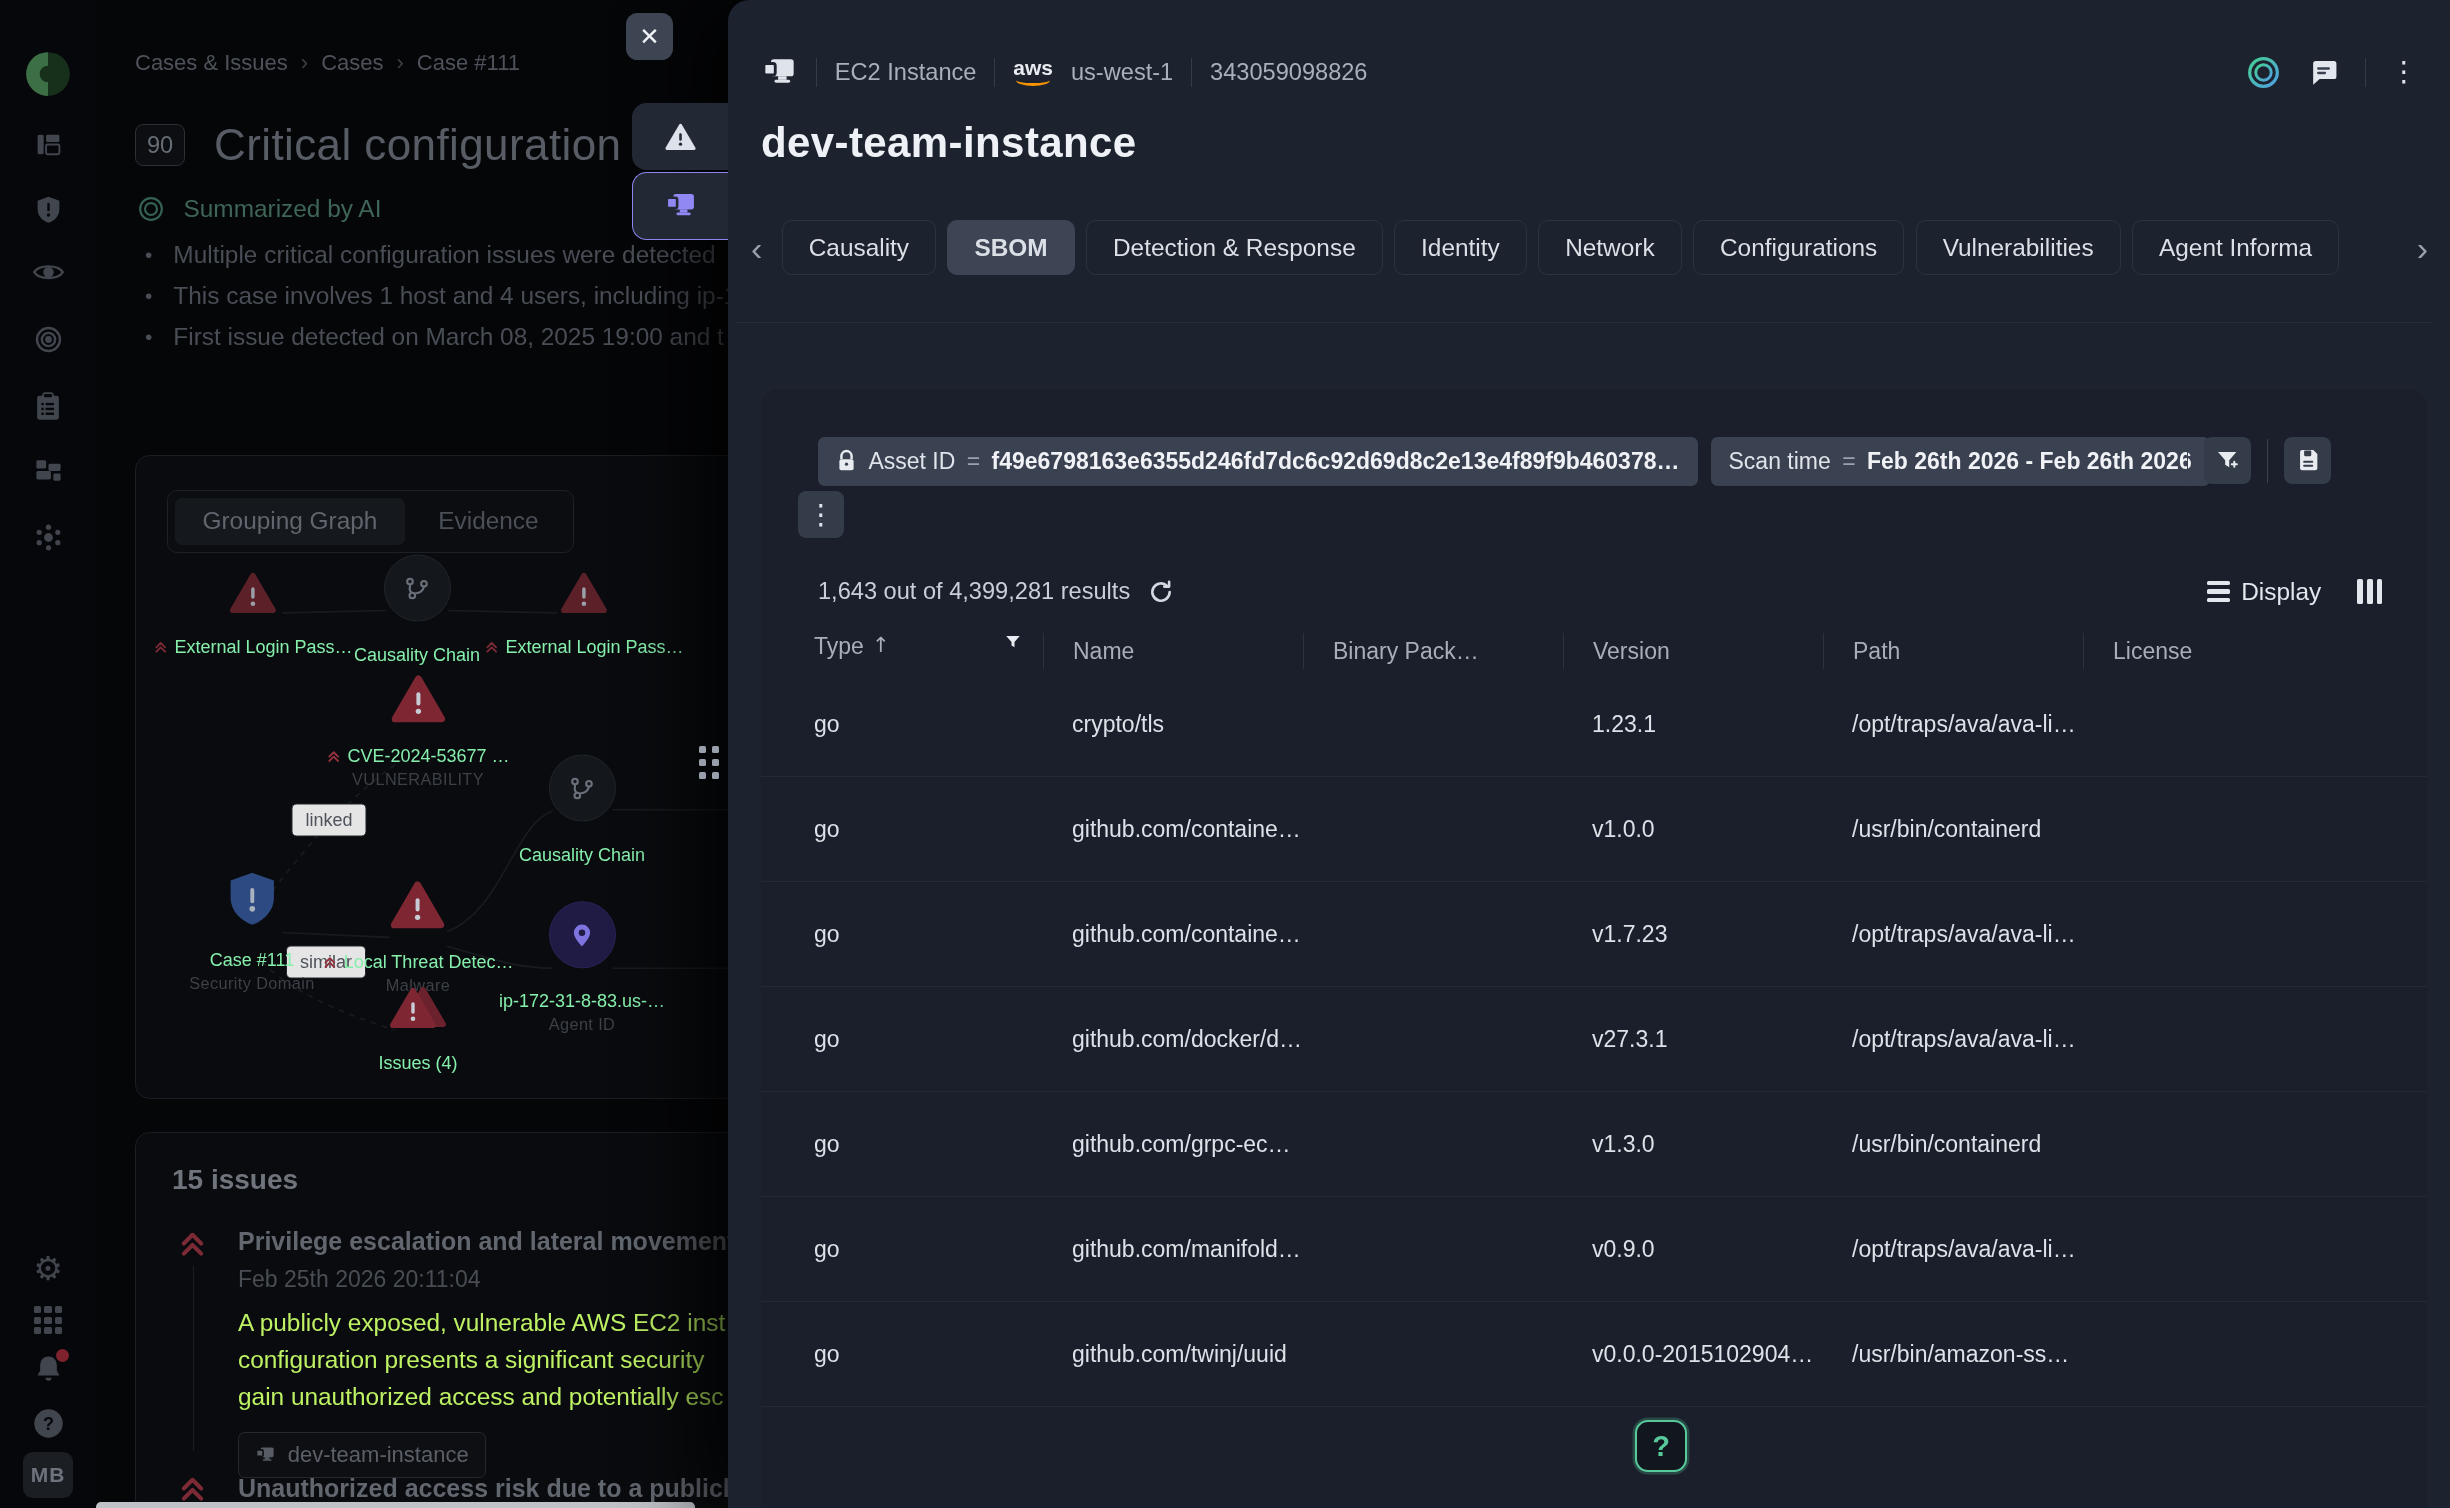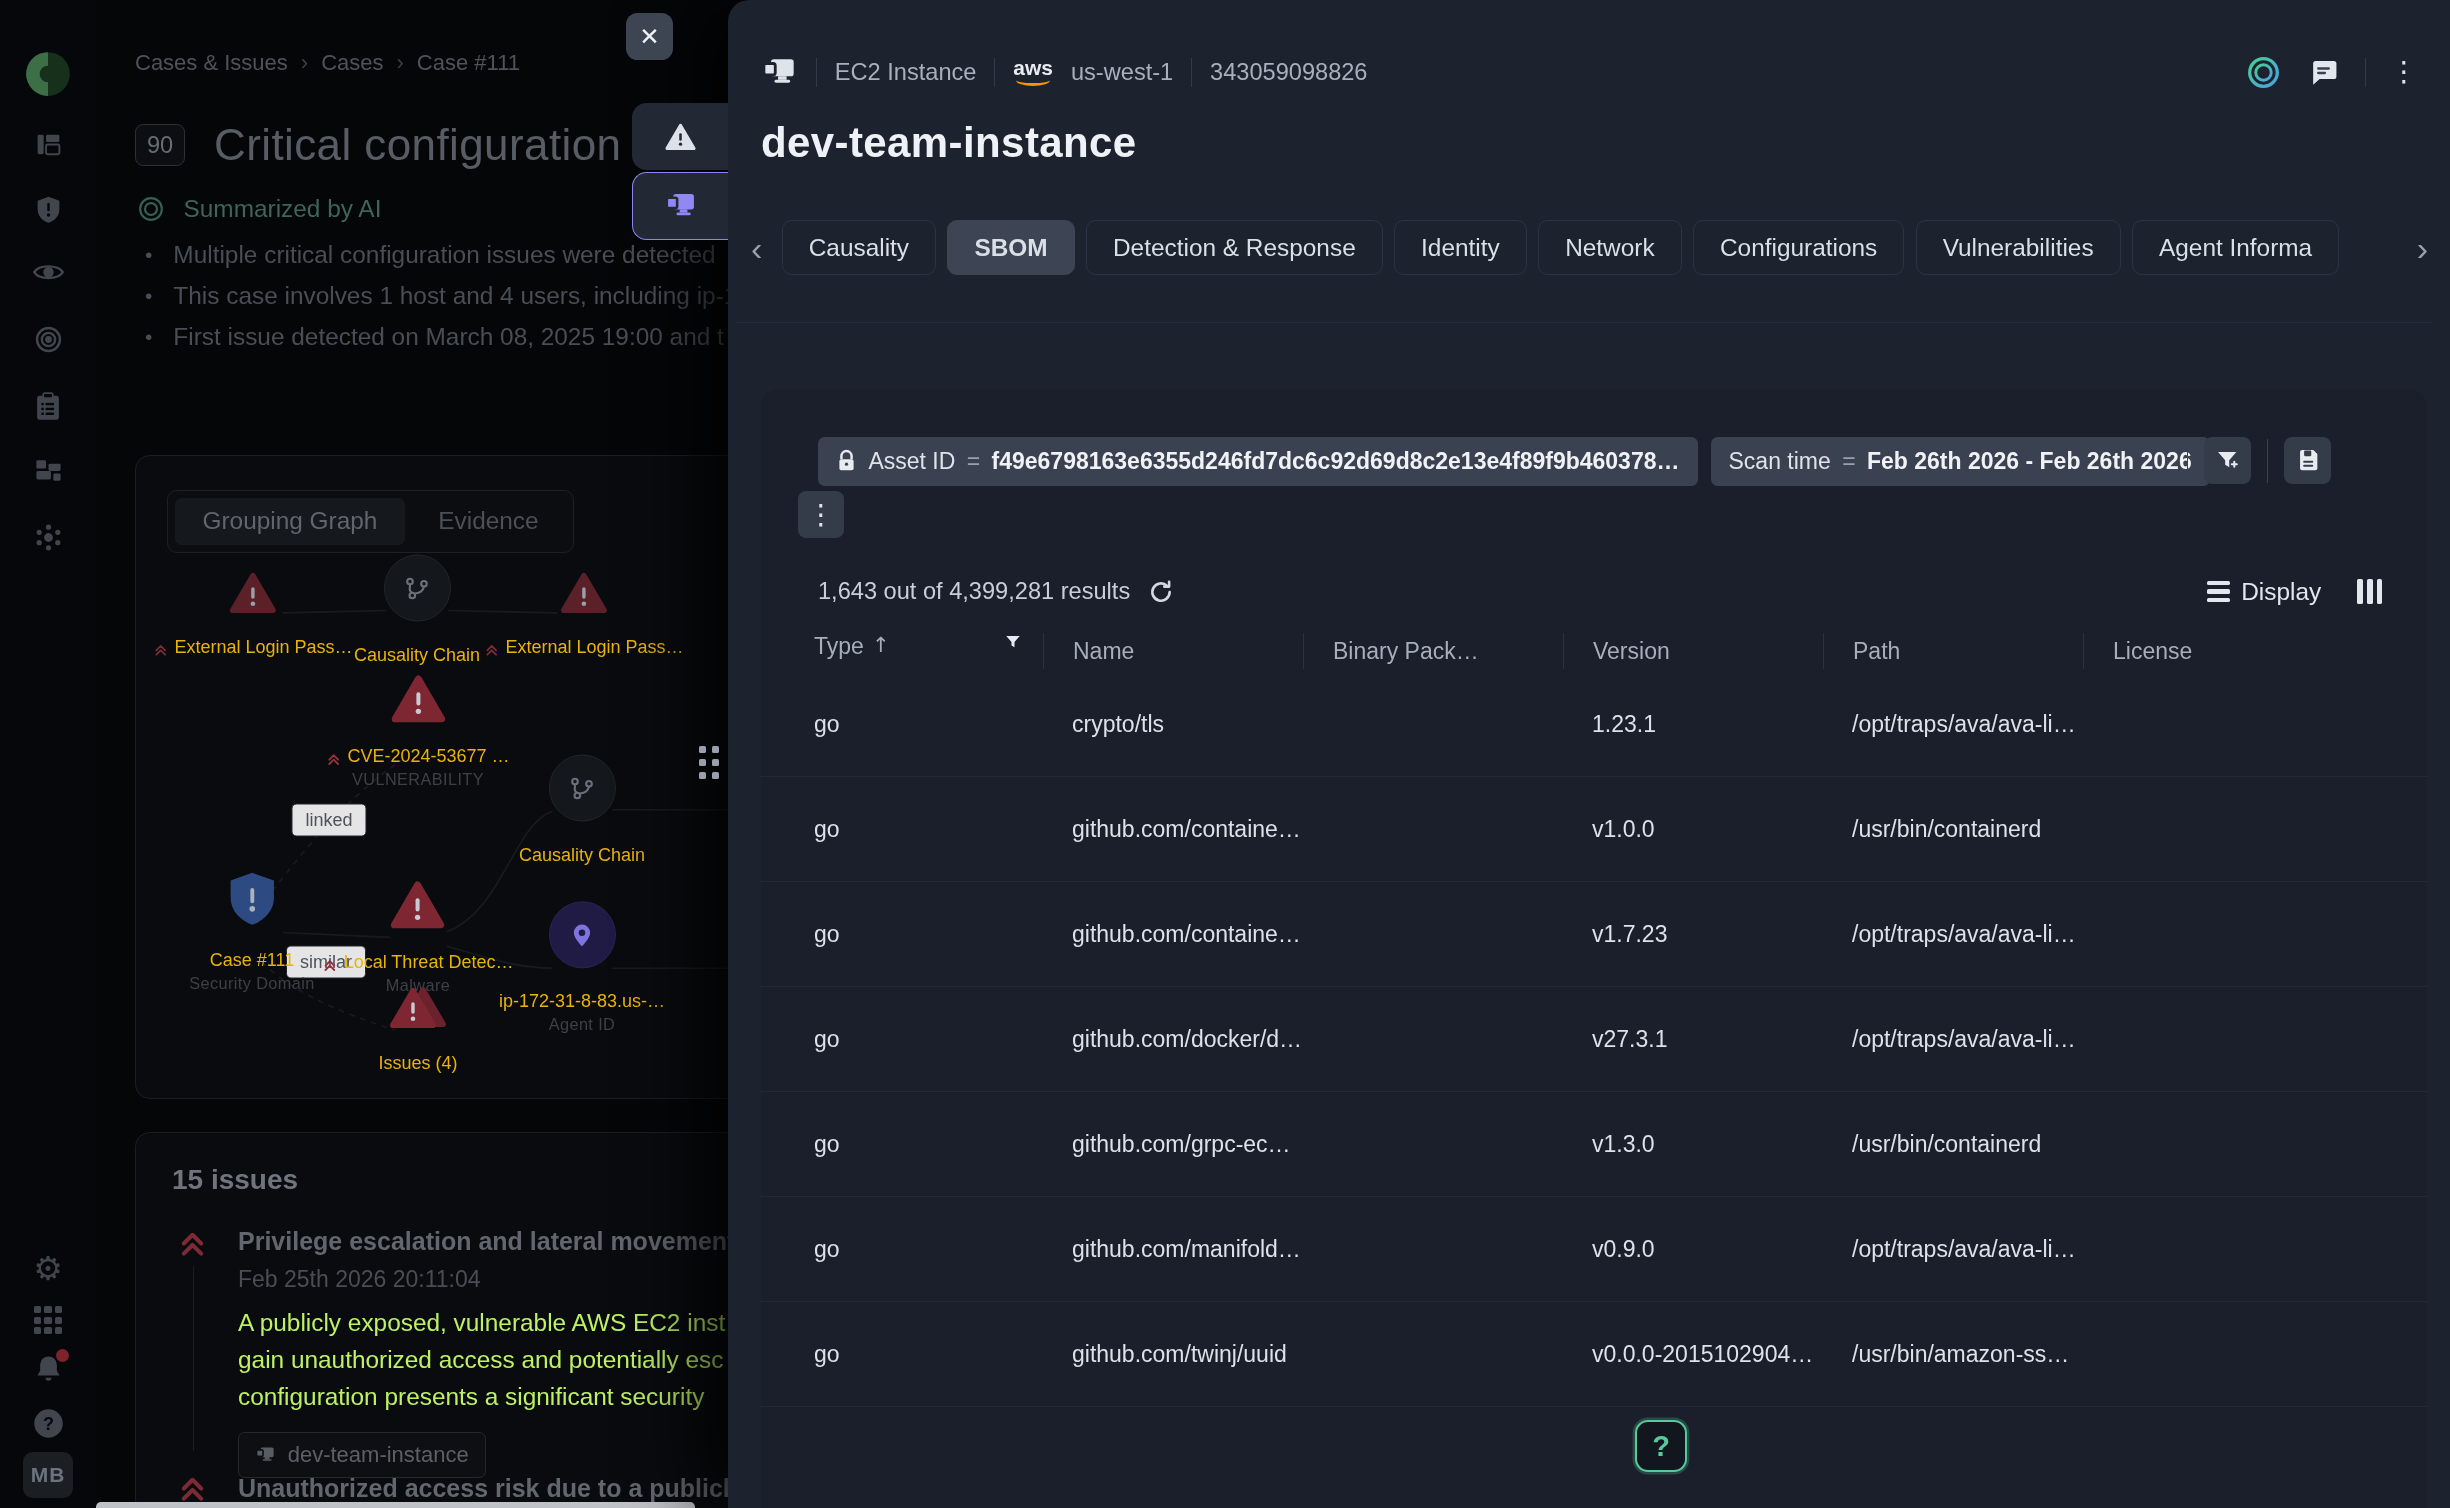--- a/index.html
+++ b/index.html
@@ -35,21 +35,21 @@
   .bullets { position:absolute; top:234px; left:49px; }
   .bullet-line { height:41px; display:flex; align-items:center; font-size:24.4px; color:#494e56; }
   .bullet-line .dot { margin-right:21px; font-size:21px; color:#494e56; }
 
   .graph-card { position:absolute; top:455px; left:39px; width:732px; height:644px; background:#090b0e; border:0.8px solid #1b1f25; border-radius:14.6px; }
   .toggle-group { position:absolute; top:34px; left:31px; display:flex; background:#0b0d10; border:0.8px solid #1d2127; border-radius:9.8px; padding:6.5px; gap:4.9px; }
   .toggle-btn { padding:9.8px 28px; font-size:24.4px; color:#4b5058; border-radius:6.5px; }
   .toggle-btn.active { background:#15181d; color:#61666e; }
   .graph-area { position:absolute; inset:0; overflow:hidden; }
   .gnode { position:absolute; transform:translate(-50%,-50%); display:flex; flex-direction:column; align-items:center; }
-  .gnode-label { margin-top:23px; font-size:18px; color:#eab308; display:flex; align-items:flex-end; gap:6.5px; }
+  .gnode-label { margin-top:23px; font-size:18px; color:#86efac; display:flex; align-items:center; gap:6.5px; }
   .gnode-sub { margin-top:3.3px; font-size:16.3px; color:#3c4148; letter-spacing:0.4px; }
   .gcircle { width:67px; height:67px; border-radius:50%; background:#14171c; border:0.8px solid #21262d; display:flex; align-items:center; justify-content:center; }
   .gcircle.purple { background:#201b44; border-color:#2a2358; }
   .edge-pill { position:absolute; transform:translate(-50%,-50%); background:#e5e5e5; border:0.8px solid #20242a; border-radius:4.9px; padding:5px 13px;
     font-size:18px; color:#4e535b; }
   .gsvg { position:absolute; inset:0; }
 
   .issues-card { position:absolute; top:1132px; left:39px; width:732px; height:382px; background:#090b0e; border:0.8px solid #1b1f25; border-radius:14.6px; }
   .issues-title { position:absolute; top:31px; left:36px; font-size:28px; font-weight:700; color:#70757d; }
   .issue-sev { position:absolute; left:42px; }
@@ -450,22 +450,22 @@
             <g fill="none" stroke="#7c2a35" stroke-width="2.8" stroke-linecap="round" stroke-linejoin="round">
               <path d="M4 10 L10 4 L16 10"></path>
               <path d="M4 17 L10 11 L16 17"></path>
             </g>
           </svg>
       </span>
       <div class="issue-title" style="top:94px">Privilege escalation and lateral movement ris</div>
       <div class="issue-date" style="top:133px">Feb 25th 2026 20:11:04</div>
       <div class="issue-desc" style="top:171px">
         <div>A publicly exposed, vulnerable AWS EC2 inst</div>
+        <div>configuration presents a significant security</div>
         <div>gain unauthorized access and potentially esc</div>
-        <div>configuration presents a significant security</div>
       </div>
       <span class="asset-chip" style="top:299px">
         <svg width="21" height="19.5" viewBox="0 0 24 24">
           <rect x="6" y="3" width="16" height="12" rx="2" fill="#585d64"></rect>
             <rect x="11" y="15" width="6" height="2.5" fill="#585d64"></rect>
           <rect x="8.5" y="17.5" width="11" height="2" rx="1" fill="#585d64"></rect>
           <rect x="1" y="6" width="8" height="8" rx="1.5" fill="#585d64" stroke="#0d0f13" stroke-width="2"></rect>
         </svg>
         <span>dev-team-instance</span>
       </span>

